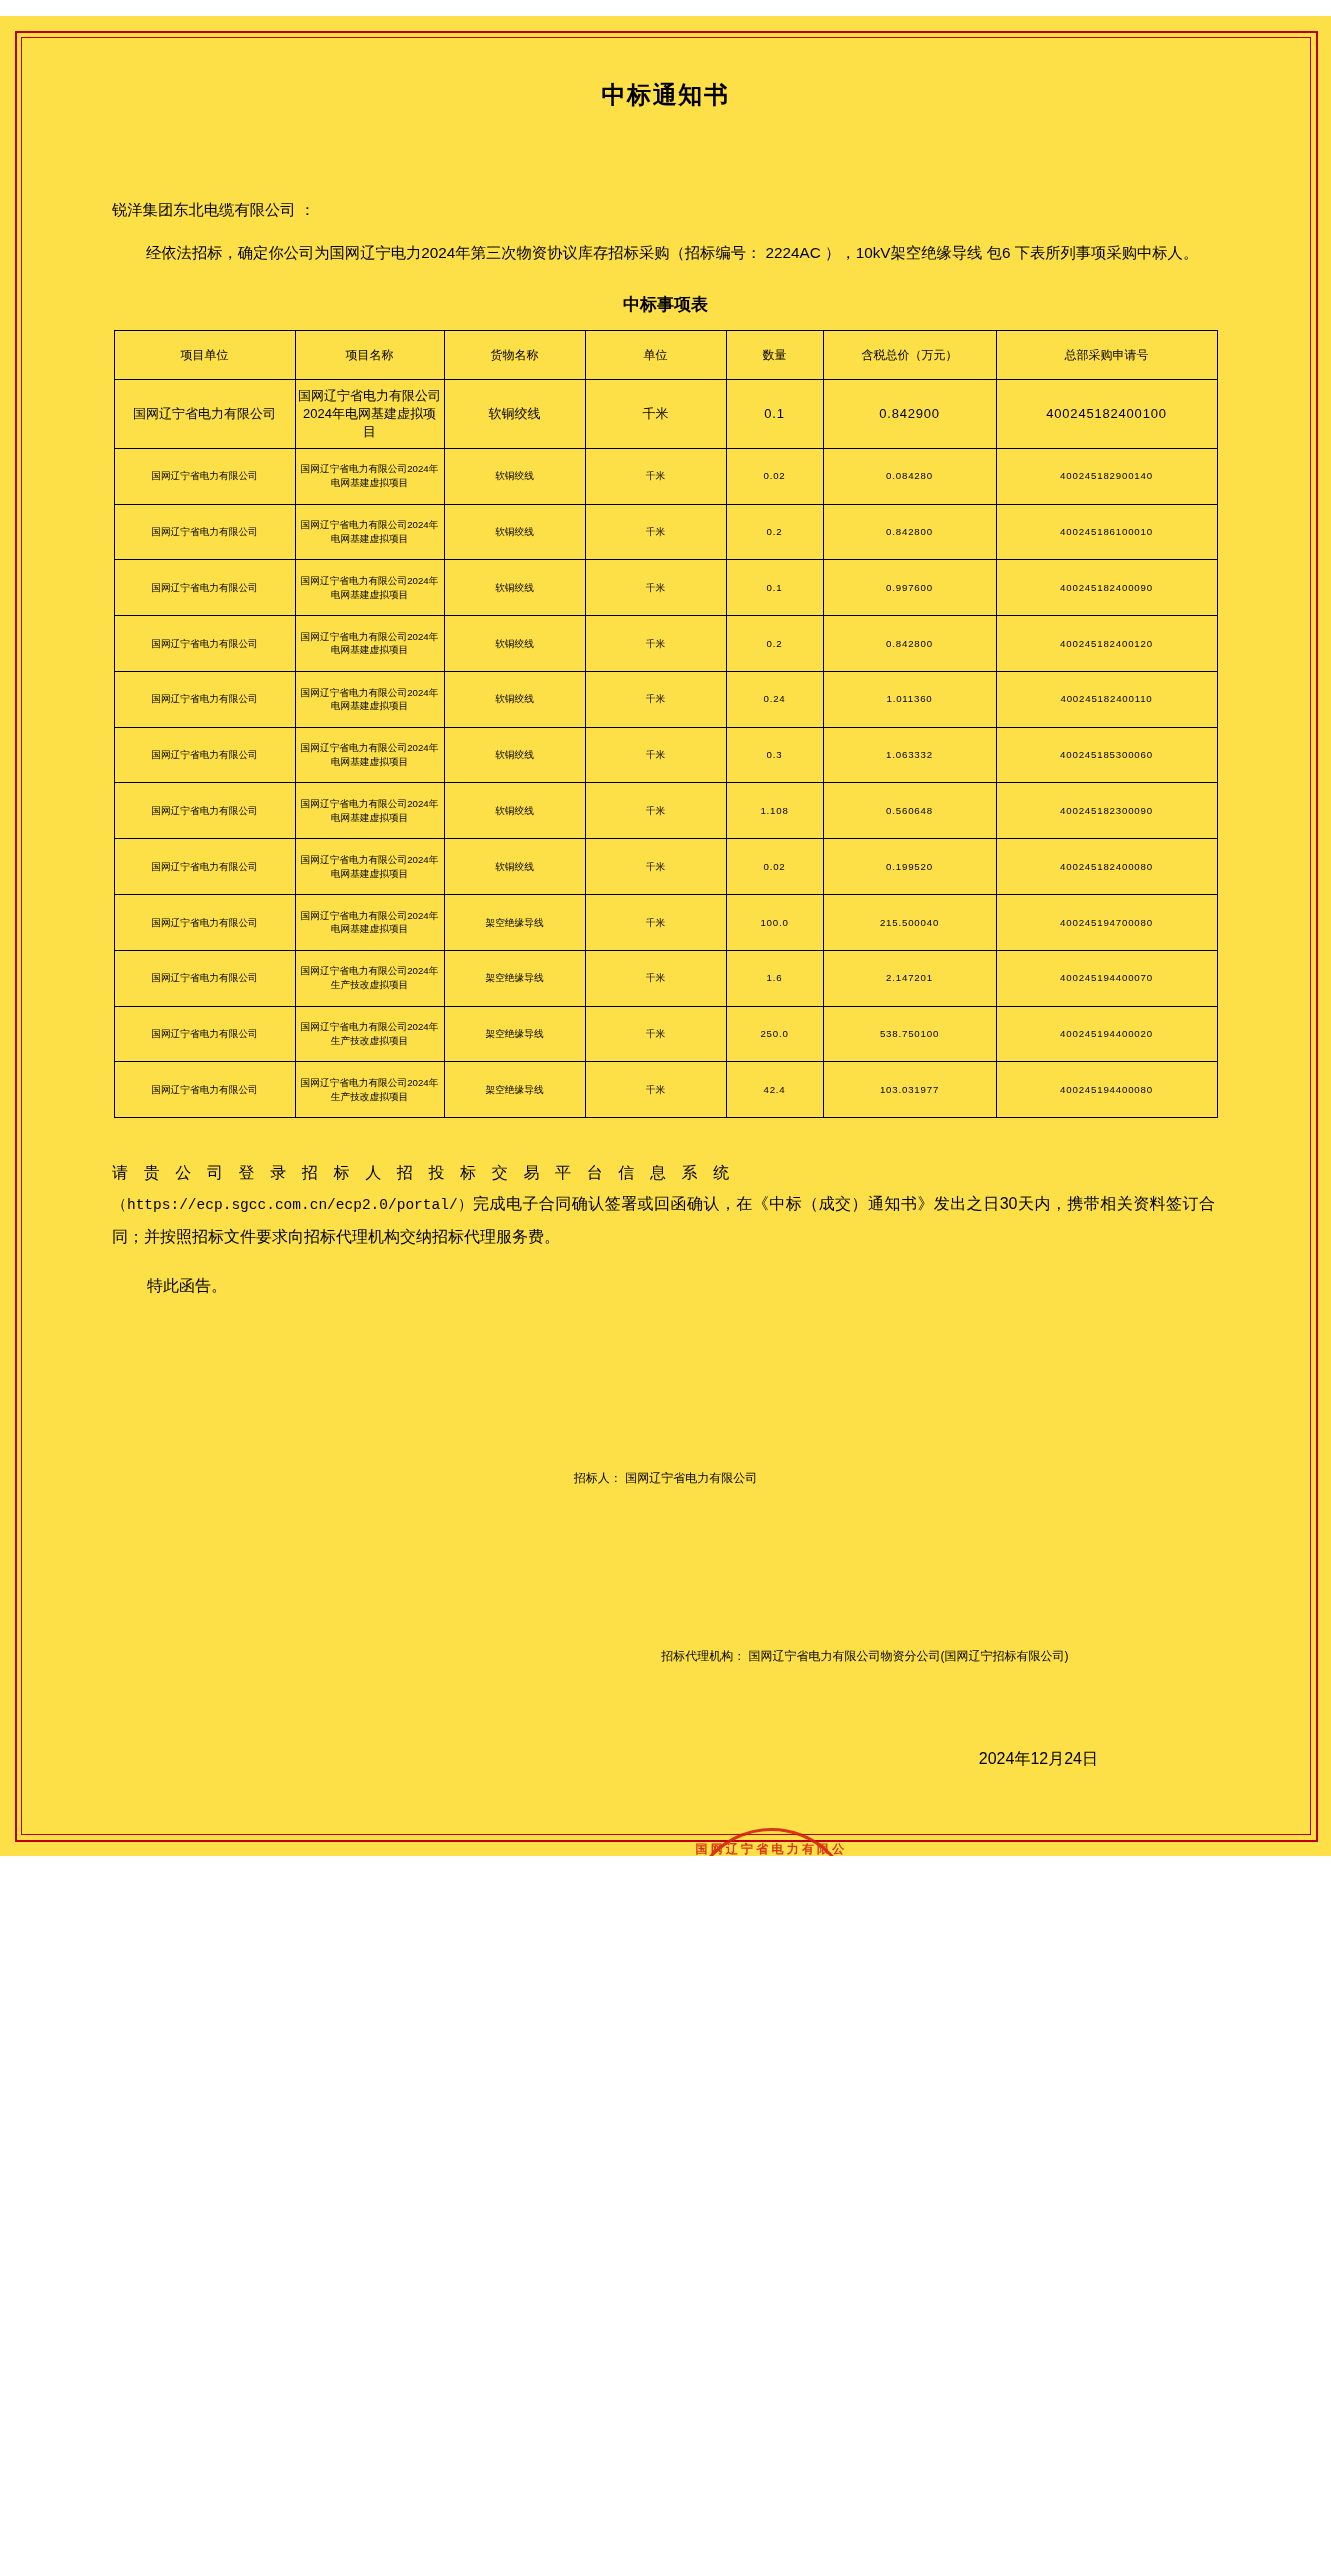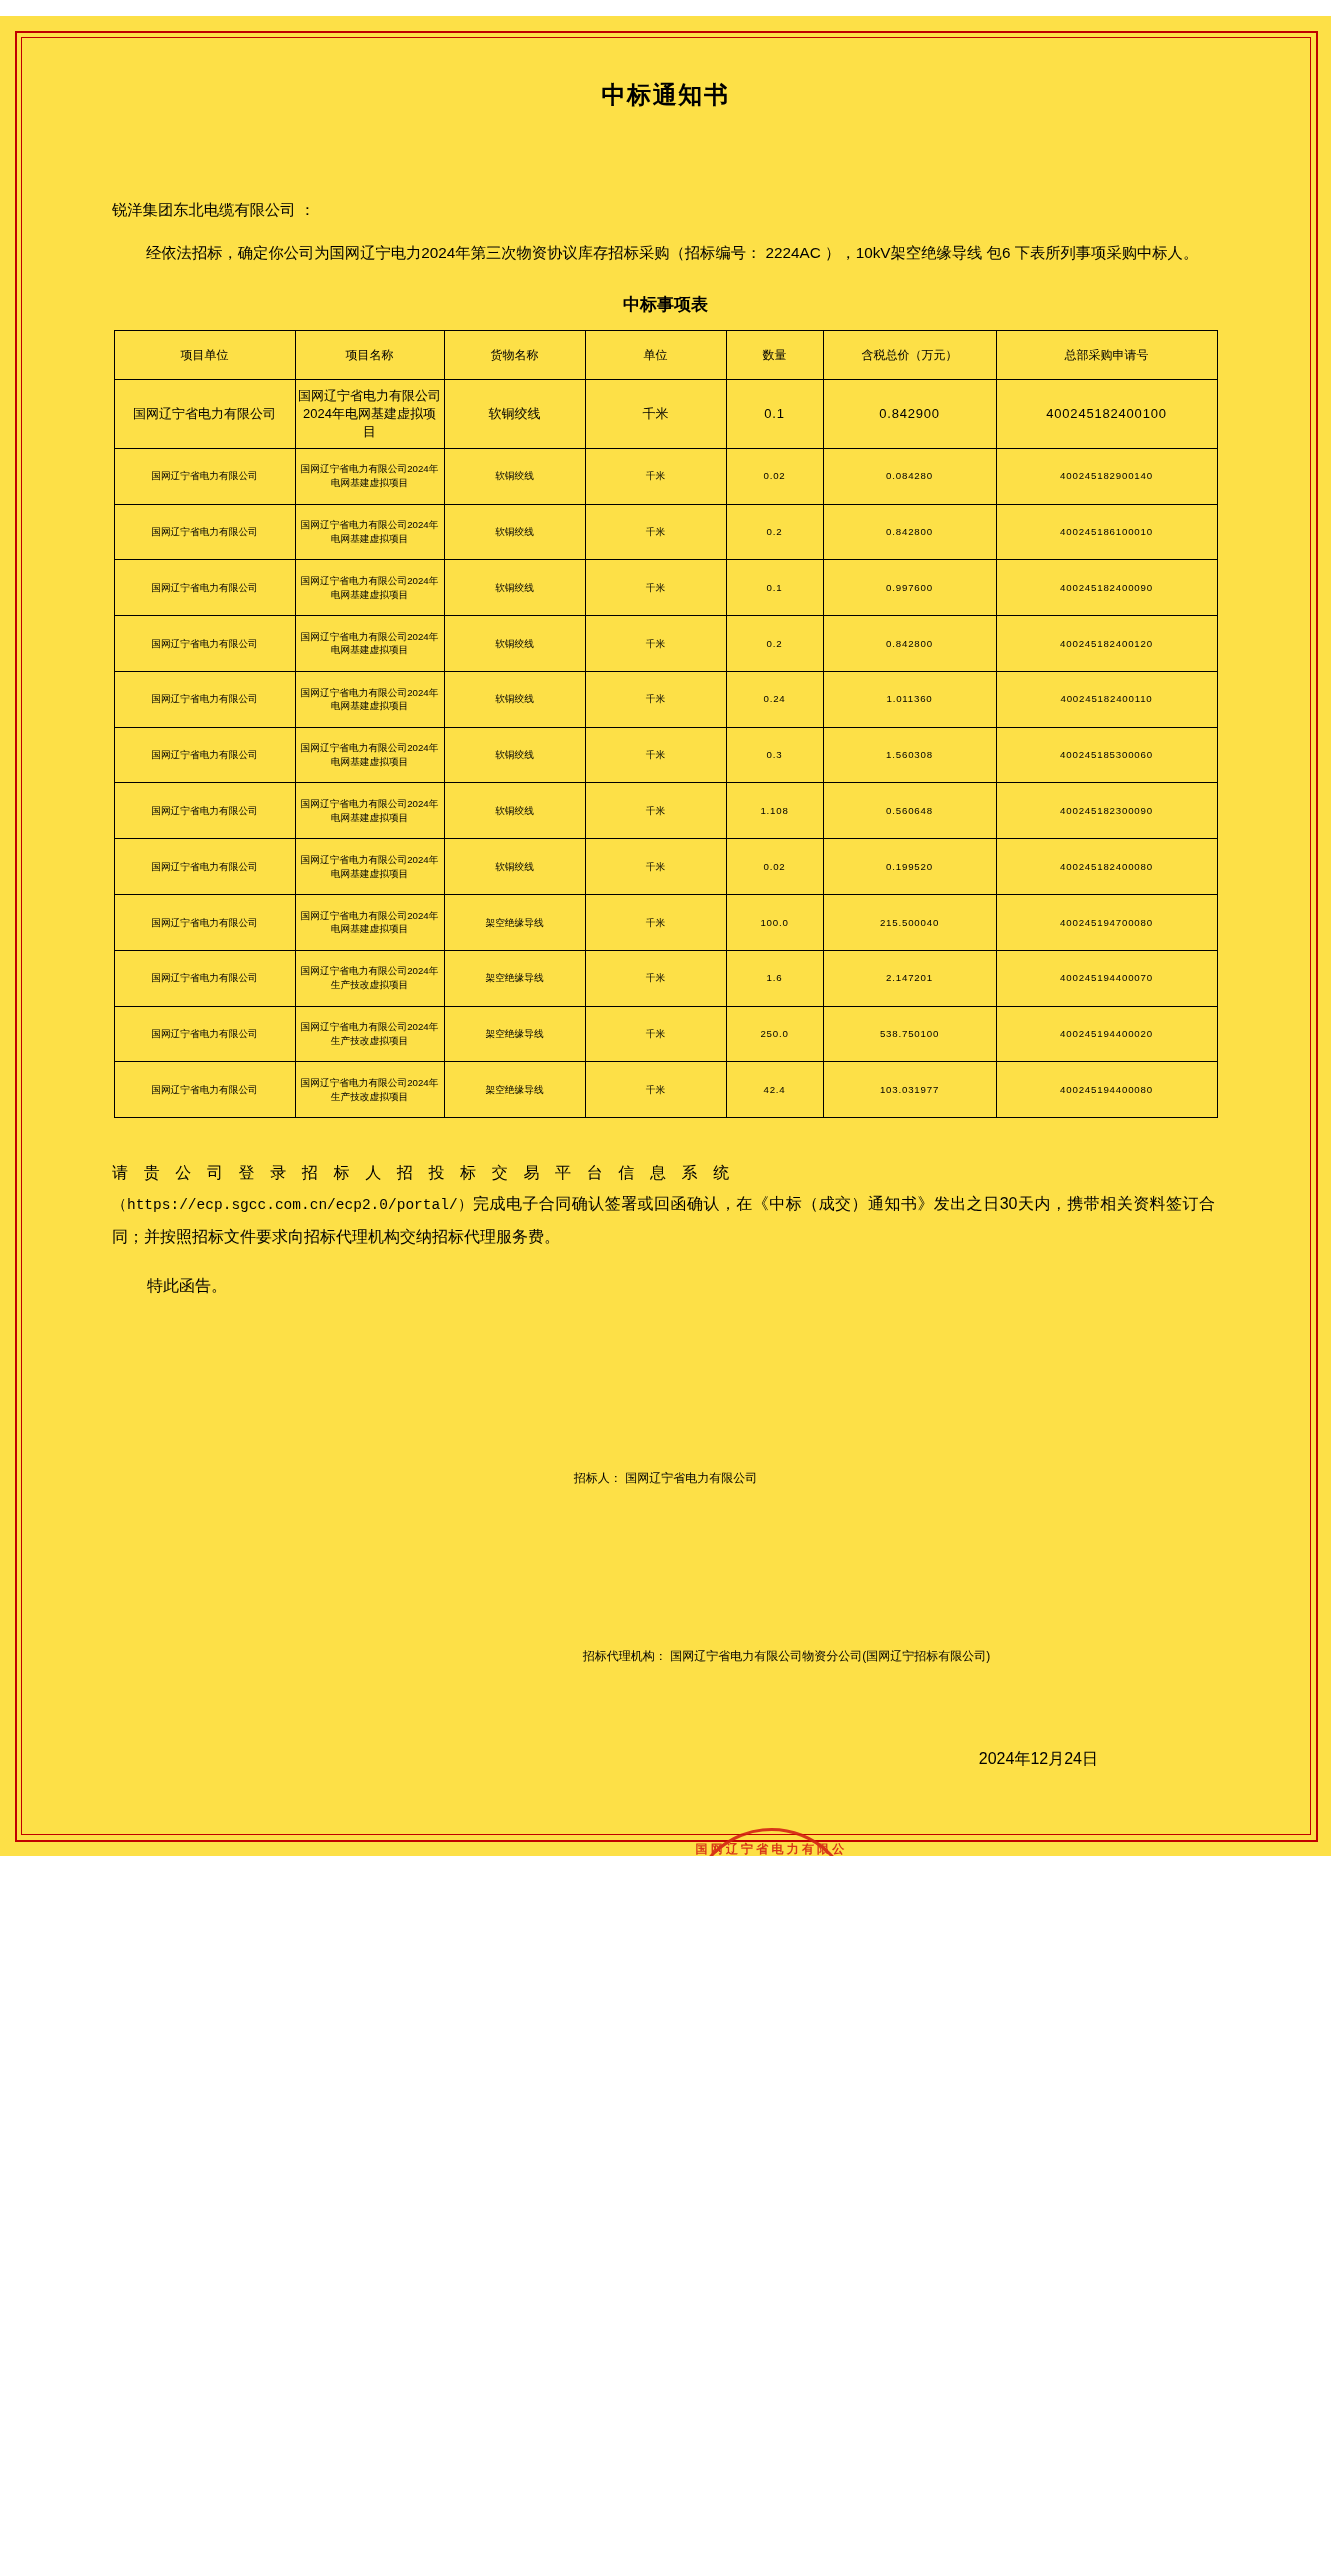--- a/index.html
+++ b/index.html
@@ -145,21 +145,21 @@
   }
   .sign-line {
     text-align: center;
     font-size: 12px;
     font-family: "Liberation Sans", sans-serif;
     position: relative;
     z-index: 3;
   }
   .sign-1 { margin-top: 173px; }
   .sign-2 { margin-top: 157px; line-height: 24px; }
-  .sign-2 .wrap { display:inline-block; width: 564px; text-align:center; margin-left:242px;}
+  .sign-2 .wrap { display:inline-block; width: 564px; text-align:right; margin-left:242px;}
   .date-line {
     text-align: right;
     margin-top: 81px;
     margin-right: 161px;
     font-size: 16px;
     font-family: "Liberation Sans", sans-serif;
   }
 
   
   .seal {
@@ -331,21 +331,21 @@
           <td class="num">0.24</td>
           <td class="num">1.011360</td>
           <td class="num">400245182400110</td>
         </tr>
         <tr>
           <td>国网辽宁省电力有限公司</td>
           <td>国网辽宁省电力有限公司2024年电网基建虚拟项目</td>
           <td>软铜绞线</td>
           <td>千米</td>
           <td class="num">0.3</td>
-          <td class="num">1.560308</td>
+          <td class="num">1.063332</td>
           <td class="num">400245185300060</td>
         </tr>
         <tr>
           <td>国网辽宁省电力有限公司</td>
           <td>国网辽宁省电力有限公司2024年电网基建虚拟项目</td>
           <td>软铜绞线</td>
           <td>千米</td>
           <td class="num">1.108</td>
           <td class="num">0.560648</td>
           <td class="num">400245182300090</td>

